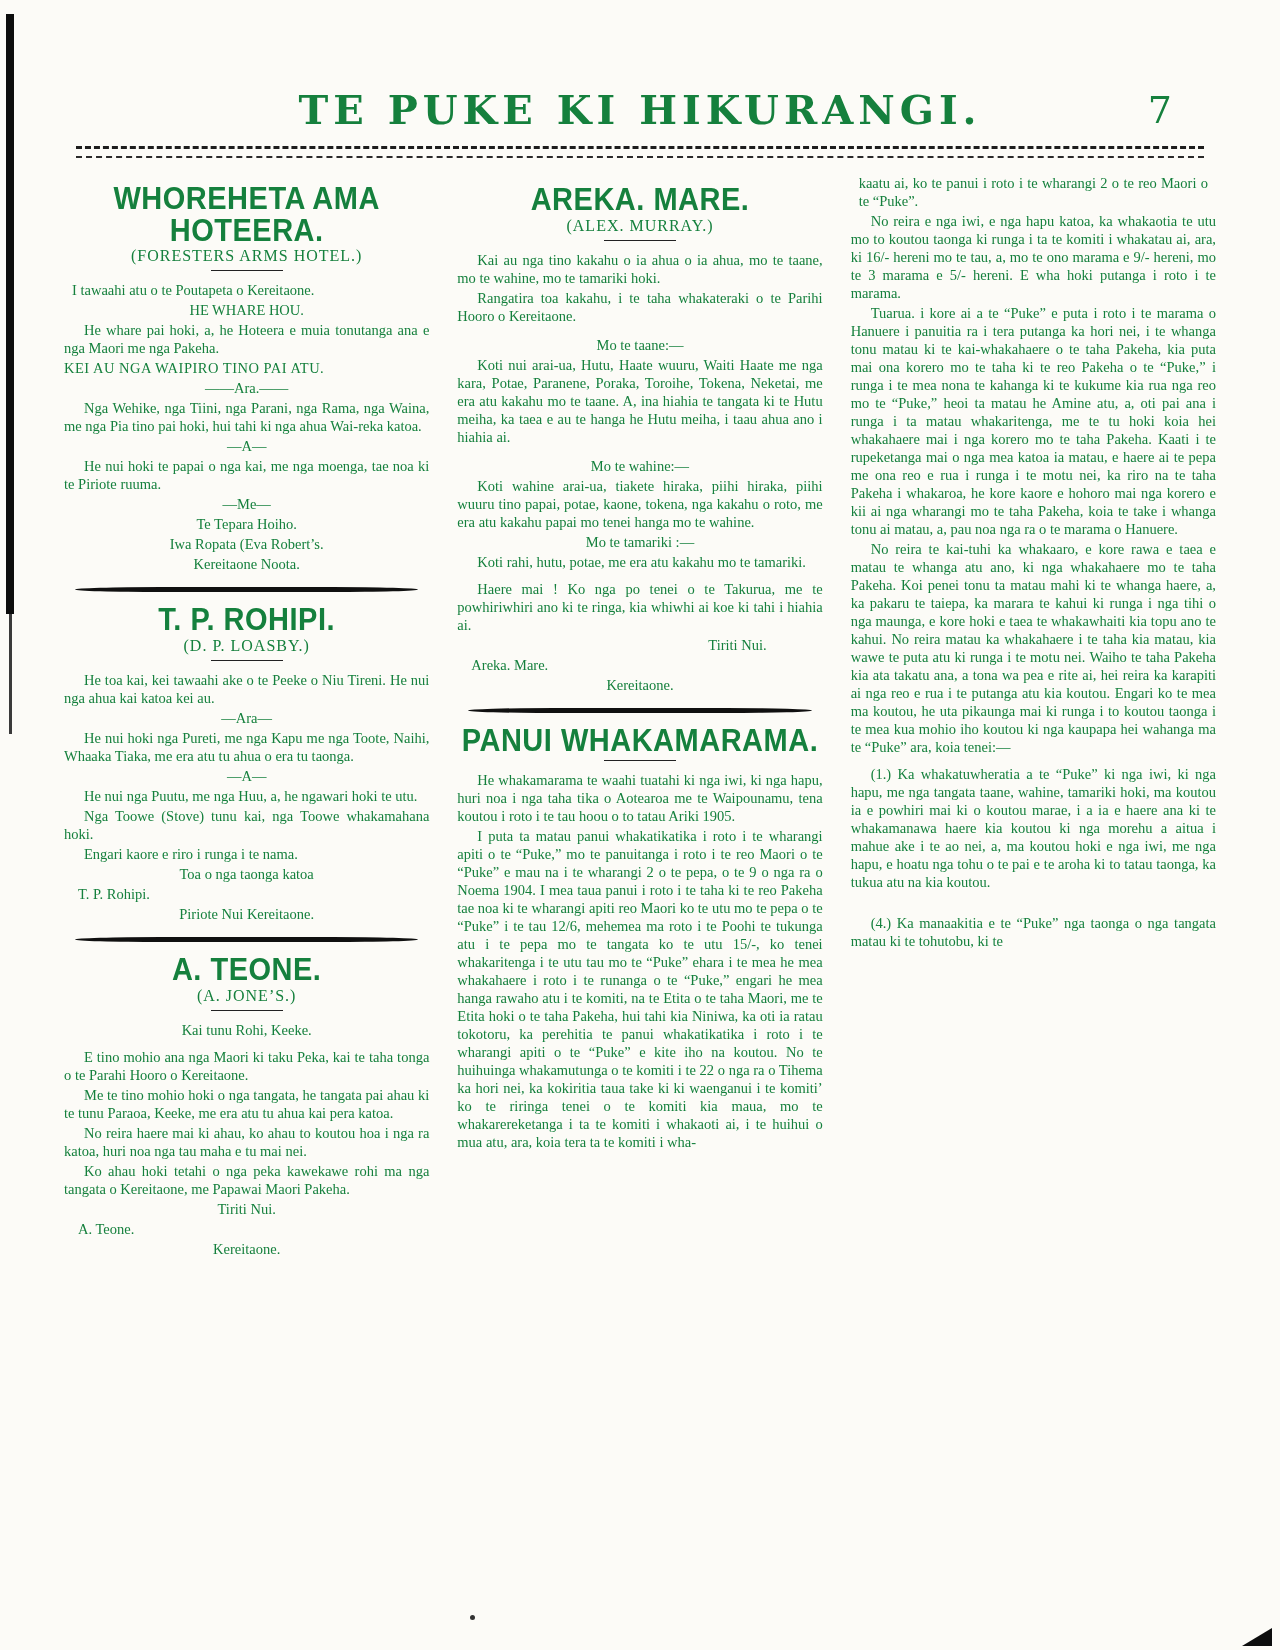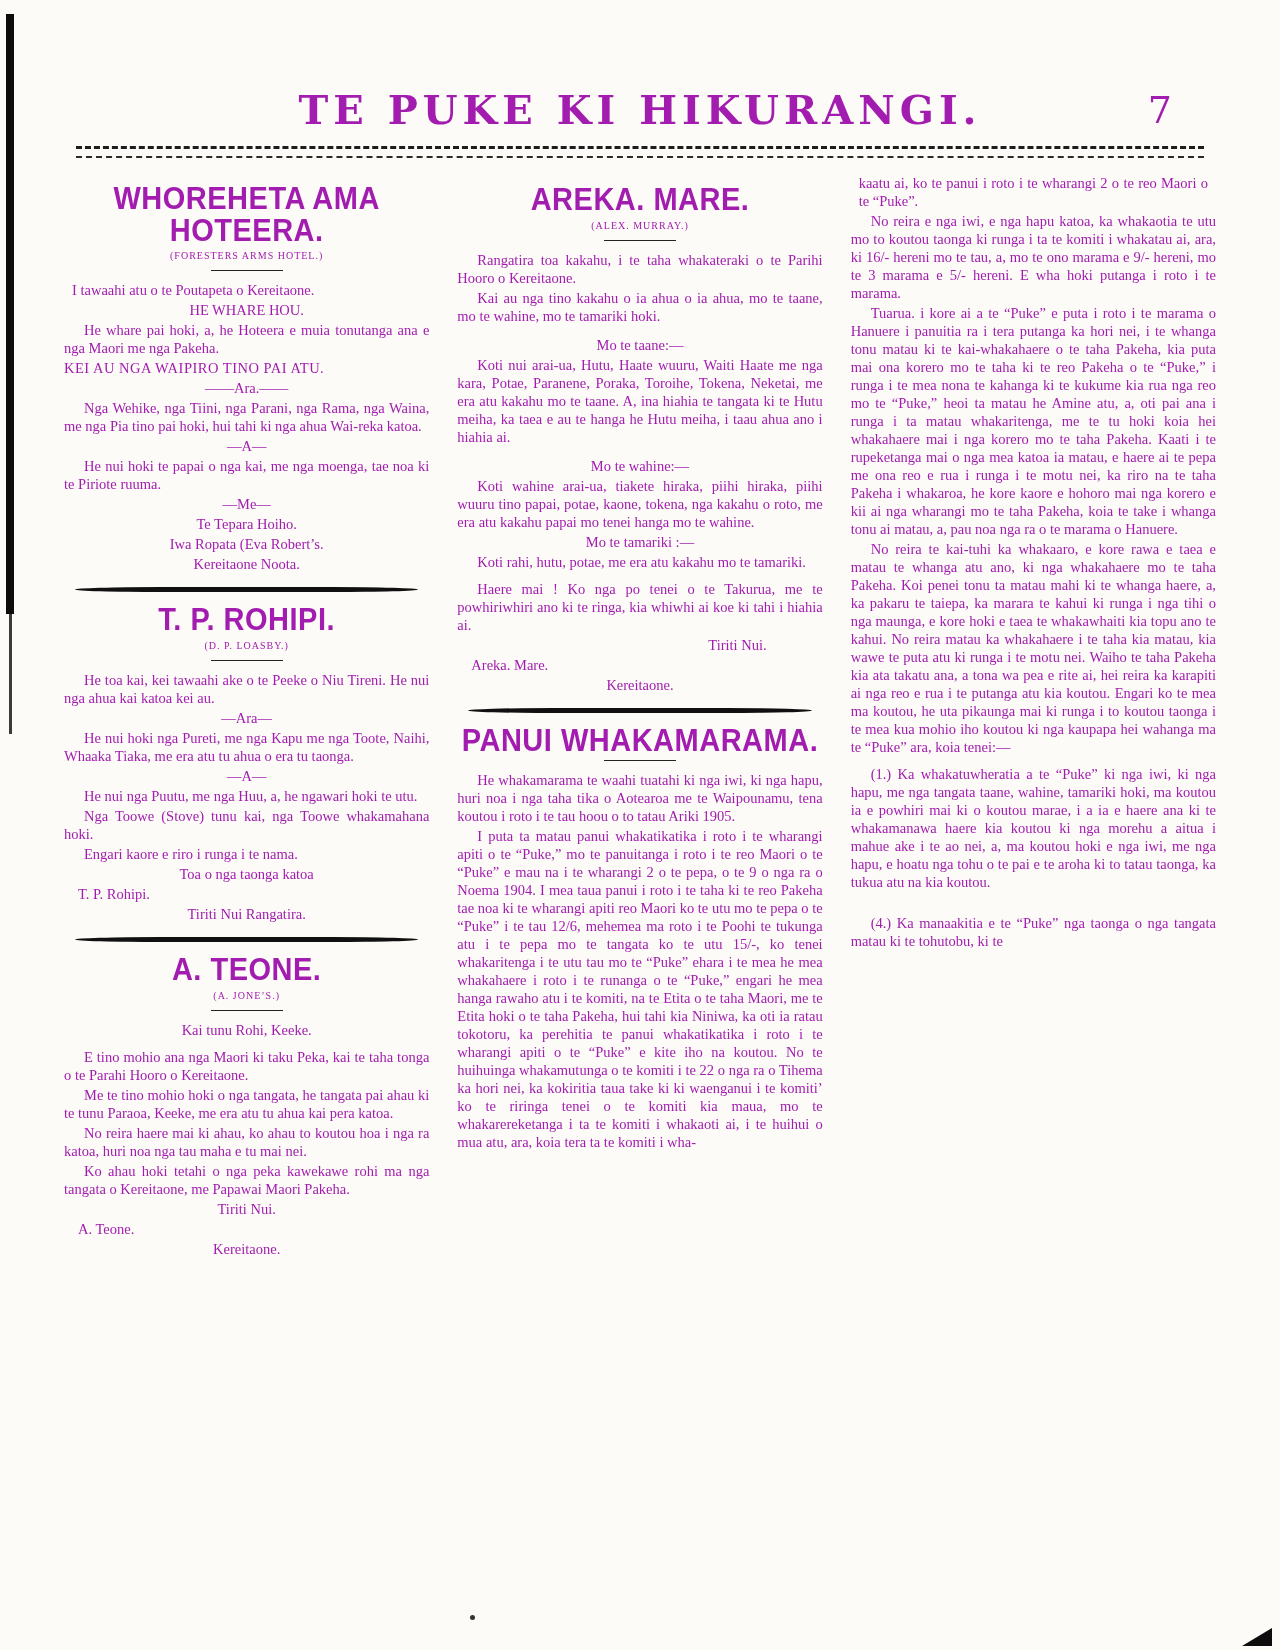--- a/index.html
+++ b/index.html
@@ -1,21 +1,21 @@
 <!DOCTYPE html>
 <html><head>
 <meta charset="utf-8">
 <style>
   html,body { margin:0; padding:0; background:#e8e6e0; }
   .page {
     position:relative;
     width:1280px; height:1650px;
     margin:0 auto;
     background:#fcfbf7;
-    color:#a21caf;
+    color:#15803d;
     font-family:"Liberation Serif", serif;
     overflow:hidden;
   }
   
   .scan-left { position:absolute; left:6px; top:14px; width:8px; height:600px; background:#0d0d0d; }
   .scan-left2 { position:absolute; left:9px; top:614px; width:3px; height:120px; background:#3a3a3a; }
   .scan-corner { position:absolute; right:8px; bottom:4px; width:30px; height:18px; background:#0d0d0d;
                  clip-path:polygon(100% 0, 100% 100%, 0 100%); }
   .scan-dot { position:absolute; left:470px; bottom:30px; width:5px; height:5px; border-radius:50%; background:#333; }
 
@@ -51,21 +51,21 @@
     font-family:"Liberation Sans", sans-serif;
     font-weight:bold;
     font-size:29px;
     line-height:30px;
     text-align:center;
     letter-spacing:0.5px;
     white-space:pre-line;
     margin:10px 0 3px;
     transform:scaleY(1.08);
   }
-  .blk-sub { text-align:center; font-size:10px; letter-spacing:1px; margin:2px 0 2px; }
+  .blk-sub { text-align:center; font-size:16px; letter-spacing:1px; margin:2px 0 2px; }
   .blk-rule-short { width:72px; height:0; border-top:1.5px solid #222; margin:5px auto 10px; }
   .blk-rule-thick { height:5px; width:94%; margin:14px auto 12px; background:#101010; border-radius:50% / 100%; }
   .blk-p { text-indent:20px; margin:0 0 2px; }
   .blk-pnoindent { margin:0 8px 2px; }
   .blk-caps { margin:0 0 2px; letter-spacing:0.5px; }
   .blk-center { text-align:center; margin:2px 0; }
   .blk-right { text-align:right; padding-right:56px; margin:2px 0; }
   .blk-left { text-align:left; padding-left:14px; margin:2px 0; }
   .blk-gap { height:7px; }
 </style>
@@ -108,41 +108,41 @@
         <div class="blk blk-rule-short"></div>
         <div class="blk blk-p">He toa kai, kei tawaahi ake o te Peeke o Niu Tireni.  He nui nga ahua kai katoa kei au.</div>
         <div class="blk blk-center">—Ara—</div>
         <div class="blk blk-p">He nui hoki nga Pureti, me nga Kapu me nga Toote, Naihi, Whaaka Tiaka, me era atu tu ahua o era tu taonga.</div>
         <div class="blk blk-center">—A—</div>
         <div class="blk blk-p">He nui nga Puutu, me nga Huu, a, he ngawari hoki te utu.</div>
         <div class="blk blk-p">Nga Toowe (Stove) tunu kai, nga Toowe whakamahana hoki.</div>
         <div class="blk blk-p">Engari kaore e riro i runga i te nama.</div>
         <div class="blk blk-center">Toa o nga taonga katoa</div>
         <div class="blk blk-left">T. P. Rohipi.</div>
-        <div class="blk blk-center">Tiriti Nui Rangatira.</div>
+        <div class="blk blk-center">Piriote Nui Kereitaone.</div>
         <div class="blk blk-rule-thick"></div>
         <div class="blk blk-h1">A. TEONE.</div>
         <div class="blk blk-sub">(A. JONE’S.)</div>
         <div class="blk blk-rule-short"></div>
         <div class="blk blk-center">Kai tunu Rohi, Keeke.</div>
         <div class="blk blk-gap"></div>
         <div class="blk blk-p">E tino mohio ana nga Maori ki taku Peka, kai te taha tonga o te Parahi Hooro o Kereitaone.</div>
         <div class="blk blk-p">Me te tino mohio hoki o nga tangata, he tangata pai ahau ki te tunu Paraoa, Keeke, me era atu tu ahua kai pera katoa.</div>
         <div class="blk blk-p">No reira haere mai ki ahau, ko ahau to koutou hoa i nga ra katoa, huri noa nga tau maha e tu mai nei.</div>
         <div class="blk blk-p">Ko ahau hoki tetahi o nga peka kawekawe rohi ma nga tangata o Kereitaone, me Papawai Maori Pakeha.</div>
         <div class="blk blk-center">Tiriti Nui.</div>
         <div class="blk blk-left">A. Teone.</div>
         <div class="blk blk-center">Kereitaone.</div>
       </section>
     <section class="col">
         <div class="blk blk-h1">AREKA. MARE.</div>
         <div class="blk blk-sub">(ALEX. MURRAY.)</div>
         <div class="blk blk-rule-short"></div>
+        <div class="blk blk-p">Kai au nga tino kakahu o ia ahua o ia ahua, mo te taane, mo te wahine, mo te tamariki hoki.</div>
         <div class="blk blk-p">Rangatira toa kakahu, i te taha whakateraki o te Parihi Hooro o Kereitaone.</div>
-        <div class="blk blk-p">Kai au nga tino kakahu o ia ahua o ia ahua, mo te taane, mo te wahine, mo te tamariki hoki.</div>
         <div class="blk blk-gap"></div>
         <div class="blk blk-center">Mo te taane:—</div>
         <div class="blk blk-p">Koti nui arai-ua, Hutu, Haate wuuru, Waiti Haate me nga kara, Potae, Paranene, Poraka, Toroihe, Tokena, Neketai, me era atu kakahu mo te taane.  A, ina hiahia te tangata ki te Hutu meiha, ka taea e au te hanga he Hutu meiha, i taau ahua ano i hiahia ai.</div>
         <div class="blk blk-gap"></div>
         <div class="blk blk-center">Mo te wahine:—</div>
         <div class="blk blk-p">Koti wahine arai-ua, tiakete hiraka, piihi hiraka, piihi wuuru tino papai, potae, kaone, tokena, nga kakahu o roto, me era atu kakahu papai mo tenei hanga mo te wahine.</div>
         <div class="blk blk-center">Mo te tamariki :—</div>
         <div class="blk blk-p">Koti rahi, hutu, potae, me era atu kakahu mo te tamariki.</div>
         <div class="blk blk-gap"></div>
         <div class="blk blk-p">Haere mai !  Ko nga po tenei o te Takurua, me te powhiriwhiri ano ki te ringa, kia whiwhi ai koe ki tahi i hiahia ai.</div>

